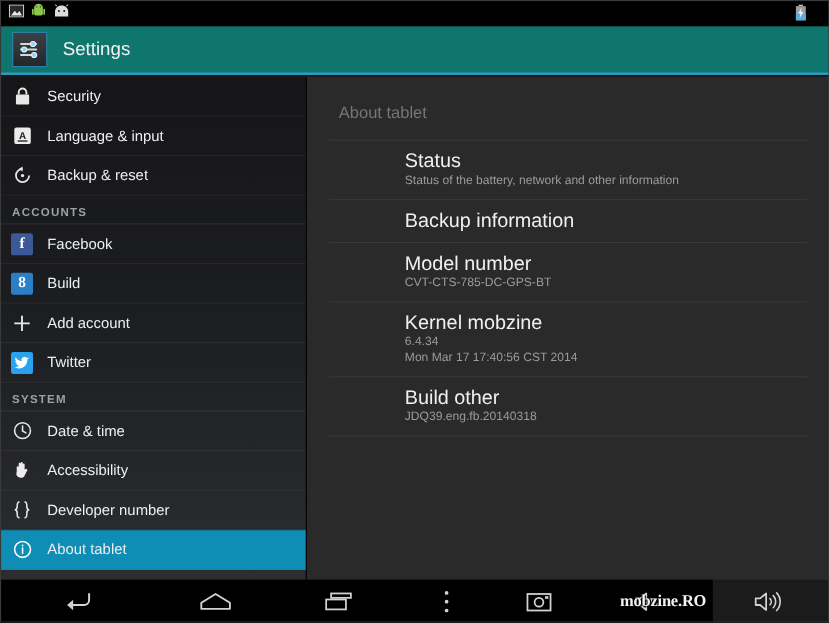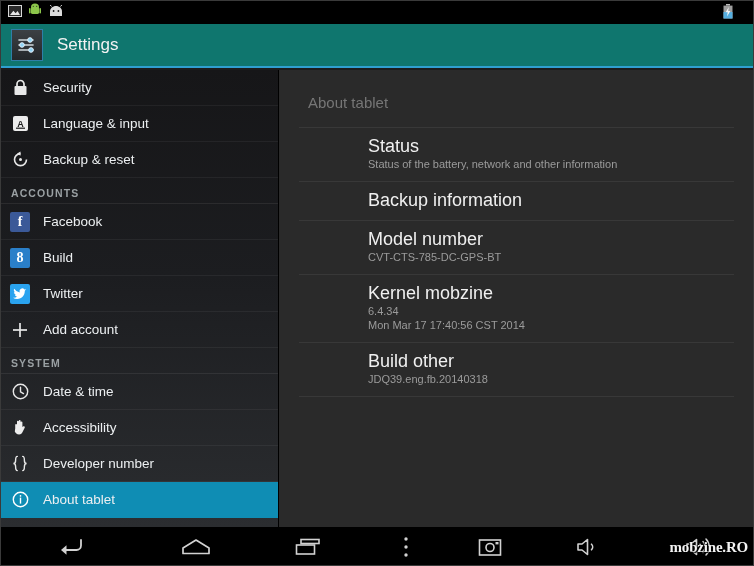--- a/index.html
+++ b/index.html
@@ -119,21 +119,21 @@
   }
   .pref-row:last-child { border-bottom: 1px solid #383838; }
   .pref-title { color: #f0f0f0; font-size: 18px; line-height: 19px; }
   .pref-sub {
     color: #9b9b9b; font-size: 11px; line-height: 14px; margin-top: 1px;
   }
 
   
   #navbar {
     position: absolute; left: 0; top: 527px;
-    width: 754px; height: 39px;
+    width: 648px; height: 39px;
     background: #000;
     display: flex; align-items: center;
   }
   .nav-btn {
     flex: none; height: 39px;
     display: flex; align-items: center; justify-content: center;
   }
   #watermark {
     position: absolute; right: 6px; top: 12px;
     color: #f3f3f3; font-size: 15px; font-weight: bold;
@@ -261,41 +261,41 @@
 
       <div class="nav-row">
         <span class="nav-ico">
           <span class="acct-badge" style="background:#2a7fc9;font-family:'Liberation Serif',serif;">8</span>
         </span>
         <span class="nav-label">Build</span>
       </div>
 
       <div class="nav-row">
         <span class="nav-ico">
+          <svg width="18" height="18" viewBox="0 0 18 18">
+              <g stroke="#e8e8e8" stroke-width="1.7">
+                <line x1="9" y1="2" x2="9" y2="16"></line>
+                <line x1="2" y1="9" x2="16" y2="9"></line>
+              </g>
+            </svg>
+        </span>
+        <span class="nav-label">Add account</span>
+      </div>
+
+      <div class="nav-row">
+        <span class="nav-ico">
           <span class="acct-badge" style="background:#2aa3ef;">
             <svg width="14" height="12" viewBox="0 0 14 12">
                 <path d="M13.5 1.6c-.5.2-1 .4-1.5.5.5-.3.9-.8 1.1-1.4-.5.3-1.1.5-1.7.7A2.7 2.7 0 006.7 3.9c0 .2 0 .4.1.6A7.6 7.6 0 011.3.8a2.7 2.7 0 00.8 3.6c-.4 0-.9-.1-1.2-.3 0 1.3.9 2.4 2.1 2.6-.4.1-.8.1-1.2 0 .4 1.1 1.3 1.8 2.5 1.8A5.4 5.4 0 010 9.7a7.6 7.6 0 004.1 1.2c5 0 7.7-4.1 7.7-7.7v-.4c.5-.4 1-.8 1.4-1.2z" fill="#fff"></path>
               </svg>
           </span>
         </span>
         <span class="nav-label">Twitter</span>
       </div>
 
-      <div class="nav-row">
-        <span class="nav-ico">
-          <svg width="18" height="18" viewBox="0 0 18 18">
-              <g stroke="#e8e8e8" stroke-width="1.7">
-                <line x1="9" y1="2" x2="9" y2="16"></line>
-                <line x1="2" y1="9" x2="16" y2="9"></line>
-              </g>
-            </svg>
-        </span>
-        <span class="nav-label">Add account</span>
-      </div>
-
       <div class="nav-header">
         <span>SYSTEM</span>
       </div>
 
       <div class="nav-row">
         <span class="nav-ico">
           <svg width="17" height="17" viewBox="0 0 17 17">
               <circle cx="8.5" cy="8.5" r="7.2" fill="none" stroke="#e8e8e8" stroke-width="1.4"></circle>
               <path d="M8.5 4.3v4.5l3 1.8" fill="none" stroke="#e8e8e8" stroke-width="1.4" stroke-linecap="round"></path>
             </svg>

